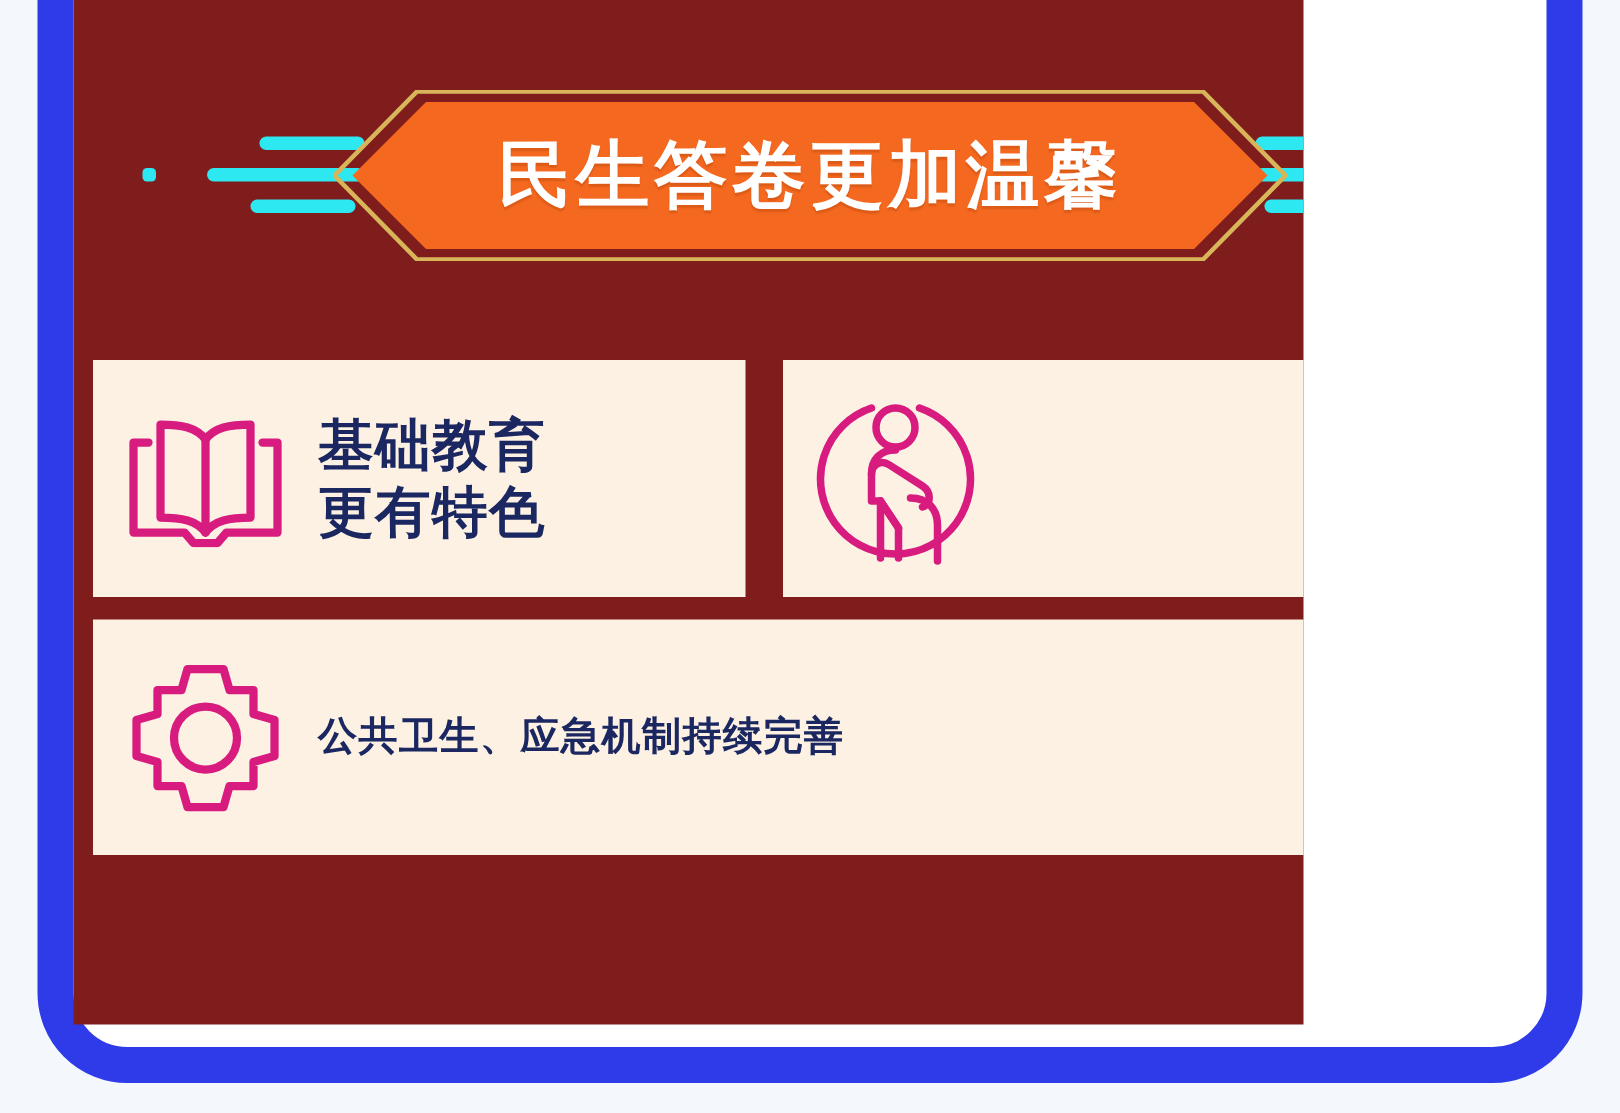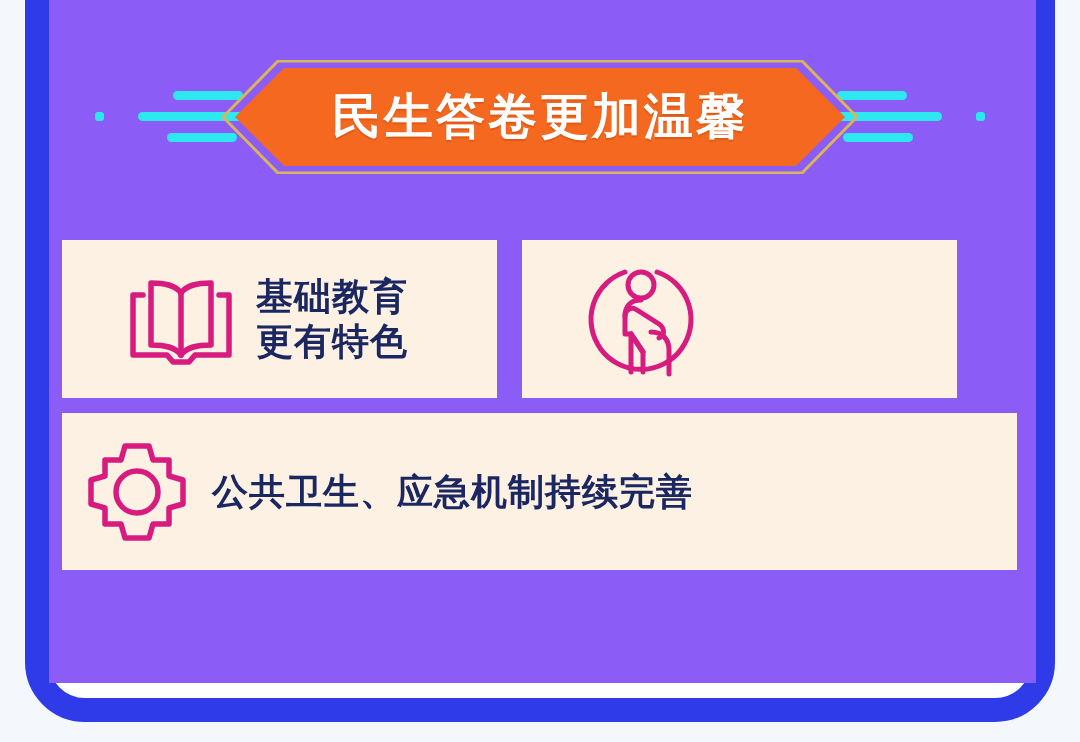--- a/index.html
+++ b/index.html
@@ -17,22 +17,22 @@
     width:1030px; height:782px;
     border:24px solid var(--frame);
     border-radius:60px;
     background:#FFFFFF;
   }
 
   
   #canvas {
     position:absolute;
     left:49px; top:0;
-    width:987px; height:683px;
-    background:#8b5cf6;
+    width:820px; height:683px;
+    background:#7f1d1d;
     overflow:hidden;
   }
 
   
   #banner-wrap {
     position:absolute;
     left:0; top:54px;
     width:982px; height:126px;
   }
 
@@ -85,21 +85,21 @@
   #cards { position:absolute; left:13px; top:240px; width:956px; }
   .card-row { display:flex; gap:25px; }
   .card-row + .card-row { margin-top:15px; }
 
   .card {
     background:var(--cream);
     display:flex;
     align-items:center;
     height:158px;
   }
-  .card.half { width:435px;padding-left:44px; }
+  .card.half { width:435px; }
   .card.full { width:955px; height:157px; }
 
   .card-icon {
     flex:0 0 auto;
     display:flex;
     align-items:center;
     justify-content:center;
   }
   .card.half .card-icon { width:150px; }
   .card.full .card-icon { width:150px; }
@@ -107,21 +107,21 @@
 
   .card-text {
     color:var(--navy);
     font-family:"DejaVu Sans", sans-serif;
     font-weight:bold;
     line-height:1.22;
     letter-spacing:1px;
     white-space:pre-line;
   }
   .card.half .card-text { font-size:37px; }
-  .card.full .card-text { font-size:36px; }
+  .card.full .card-text { font-size:26px; }
 
 </style>
 </head>
 <body style="background: rgb(244, 248, 253);">
 
 <div id="frame"></div>
 
 <div id="canvas">
 
   <div id="banner-wrap">

